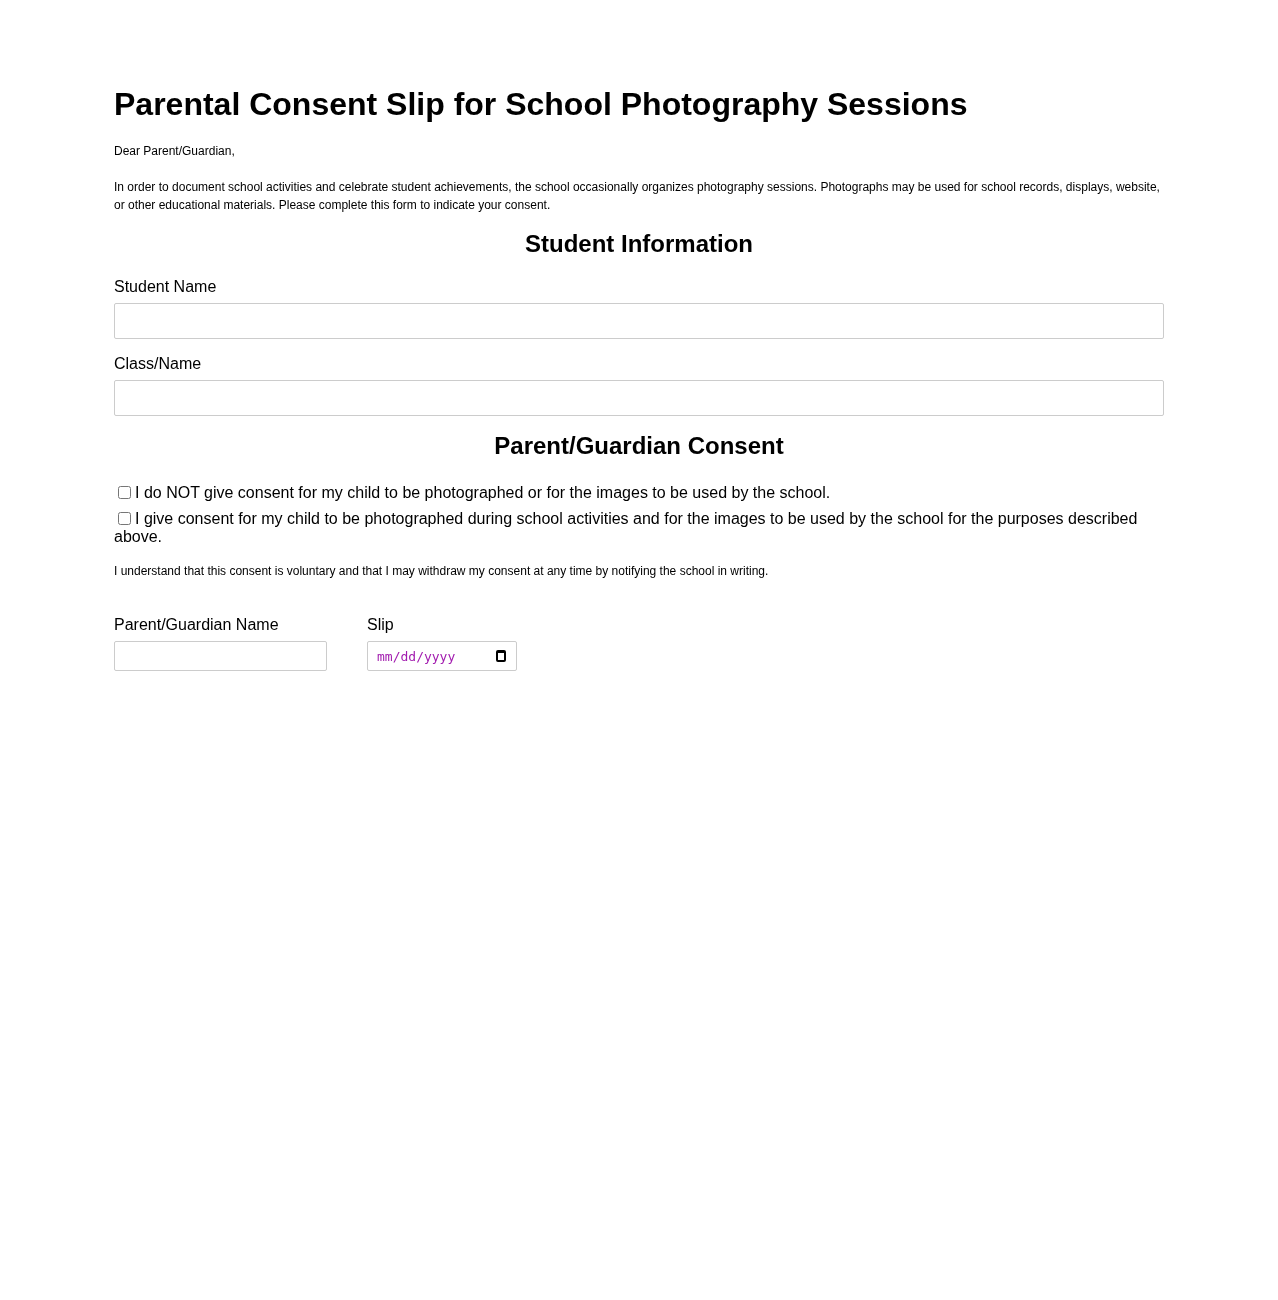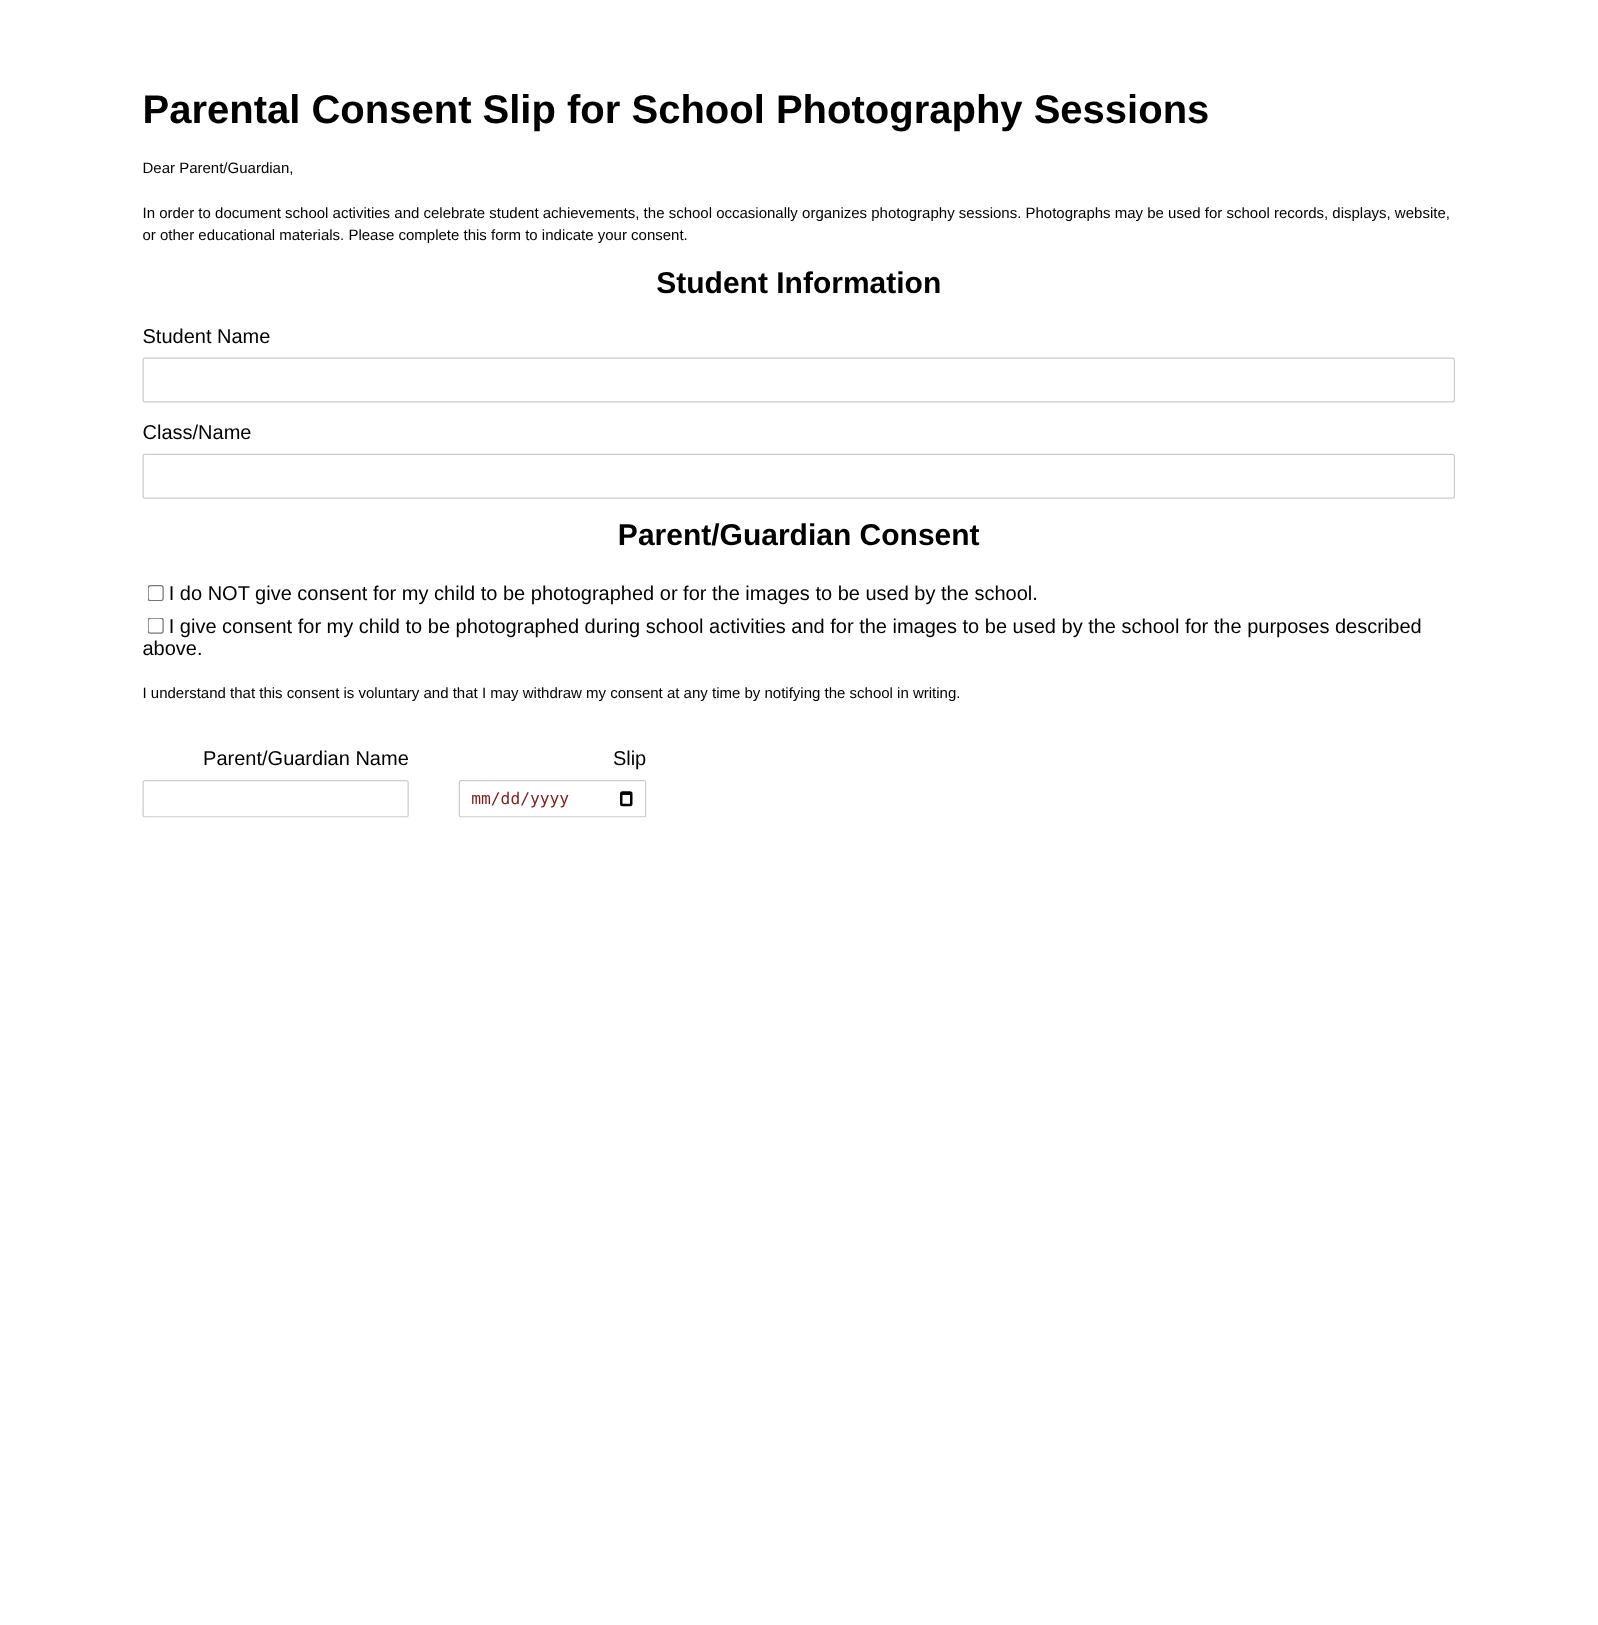--- a/index.html
+++ b/index.html
@@ -4,21 +4,21 @@
   <style>
     html, body {
       margin: 0;
       padding: 0;
       background: #ffffff;
       color: #000000;
       font-family: "Liberation Sans", sans-serif;
     }
     .page {
       width: 1050px;
-      margin: 0 auto;
+      margin: 17px auto;
       padding-top: 48px;
       box-sizing: border-box;
     }
     h1 {
       font-size: 32px;
       font-weight: bold;
       margin: 21px 0 19px 0;
       line-height: 37px;
     }
     h2 {
@@ -68,21 +68,21 @@
       height: 13px;
       margin: 0 4px 0 4px;
       vertical-align: -1px;
     }
     .understand { margin-top: 16px; margin-bottom: 36px; }
     .sign-row {
       display: flex;
       gap: 40px;
       align-items: flex-start;
     }
-    .sign-col .field-label { margin-bottom: 7px; text-align: right; }
+    .sign-col .field-label { margin-bottom: 7px; }
     .small-input {
       display: block;
       width: 213px;
       height: 30px;
       box-sizing: border-box;
       border: 1px solid #cccccc;
       border-radius: 2px;
       background: #fff;
       padding: 4px 6px;
       font-family: "Liberation Sans", sans-serif;
@@ -97,21 +97,21 @@
       height: 30px;
       box-sizing: border-box;
       border: 1px solid #cccccc;
       border-radius: 2px;
       background: #fff;
       padding: 0 10px 0 9px;
     }
     .date-placeholder {
       font-family: "DejaVu Sans Mono", "Liberation Mono", monospace;
       font-size: 13px;
-      color: #7f1d1d;
+      color: #a21caf;
     }
     .calendar-icon {
       display: inline-block;
       width: 10px;
       height: 12px;
       border: 2px solid #000;
       border-top-width: 3px;
       border-radius: 2px;
       box-sizing: border-box;
     }

